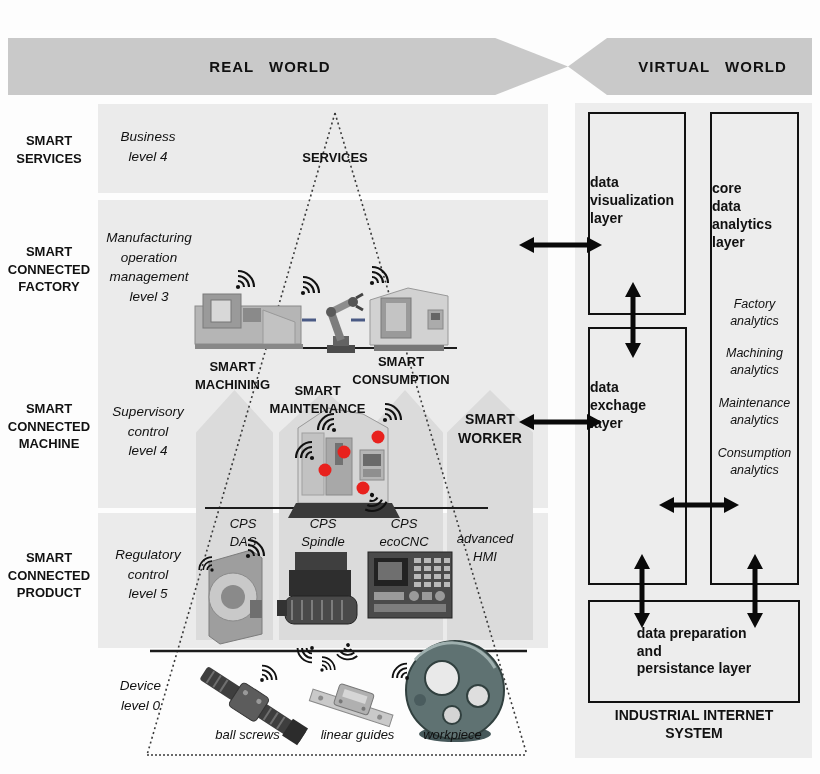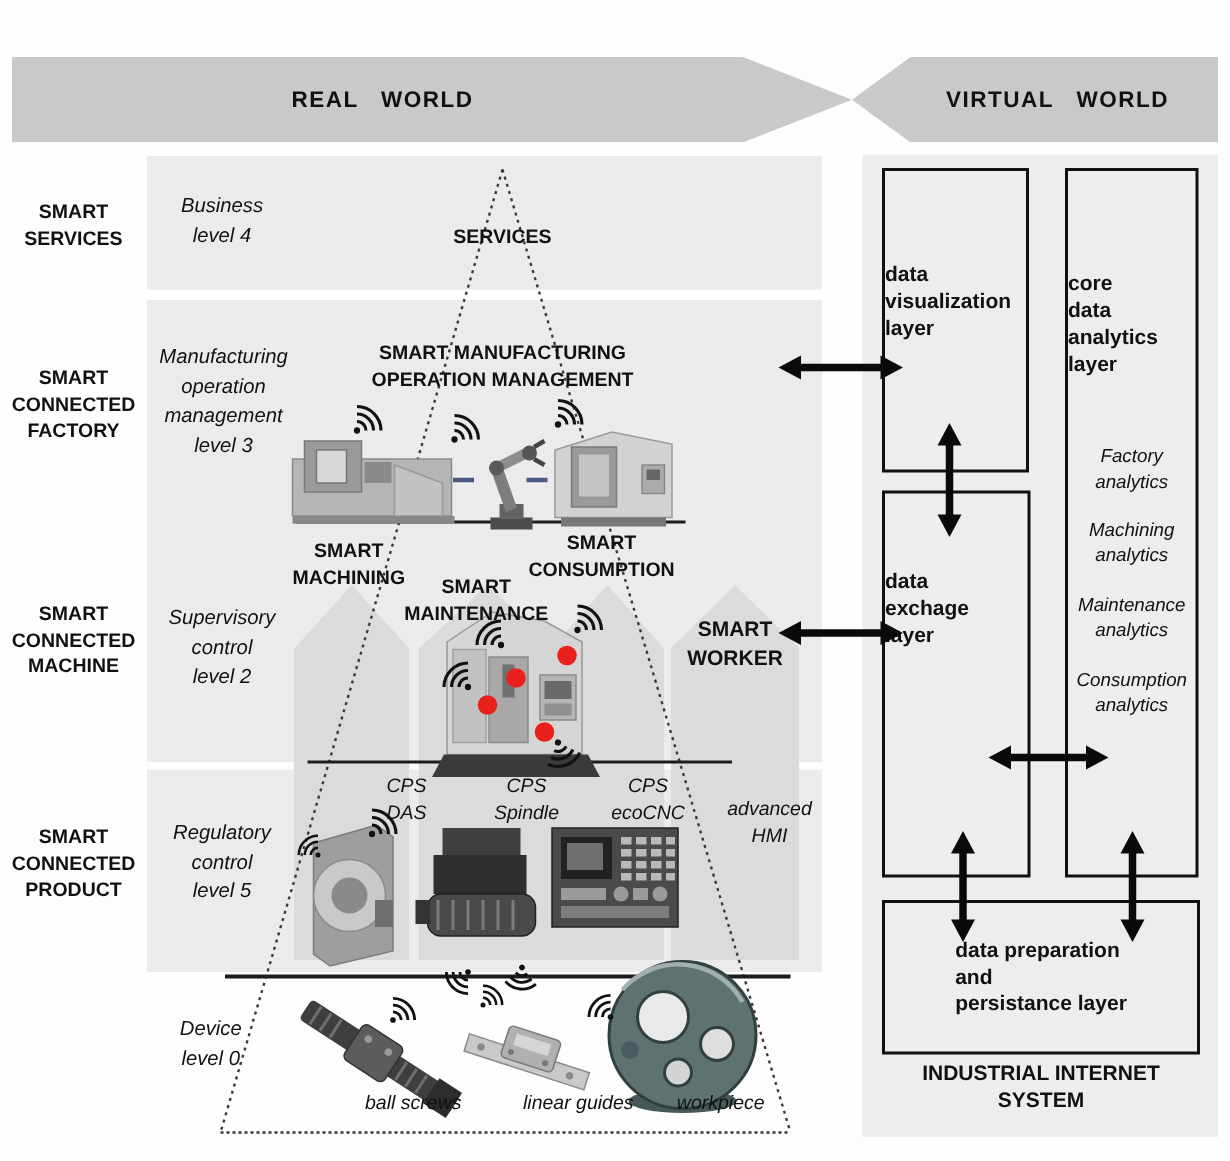--- a/index.html
+++ b/index.html
@@ -2,25 +2,25 @@
 <html><head>
 <meta charset="utf-8">
 <style>
   html,body{margin:0;padding:0;background:#fdfdfd;}
   #root{position:relative;width:820px;height:774px;overflow:hidden;background:#fdfdfd;
         font-family:"Liberation Sans","DejaVu Sans",sans-serif;color:#111;}
   .abs{position:absolute;}
   .band{background:#ebebeb;}
   .house{background:#dbdbdb;clip-path:polygon(50% 0,100% 17%,100% 100%,0 100%,0 17%);}
   .banner{background:#c9c9c9;display:flex;align-items:center;justify-content:center;}
-  .banner-text{font-weight:bold;font-size:15px;letter-spacing:1px;word-spacing:10px;}
+  .banner-text{font-weight:bold;font-size:15px;letter-spacing:1px;word-spacing:10px;padding-left:15px;}
   .side-label{font-weight:bold;font-size:13px;line-height:1.35;text-align:center;white-space:pre-line;}
   .level-label{font-style:italic;font-size:13.5px;line-height:1.45;text-align:center;white-space:pre-line;}
   .mid-bold{font-weight:bold;font-size:13px;line-height:1.38;text-align:center;white-space:pre-line;}
-  .mid-italic{font-style:italic;font-size:13px;line-height:1.4;text-align:center;white-space:pre-line;margin-left:28px;}
+  .mid-italic{font-style:italic;font-size:13px;line-height:1.4;text-align:center;white-space:pre-line;}
   .panel{background:#ededed;}
   .vbox{background:#ededed;border:2.5px solid #111;box-sizing:border-box;}
   .vbox-title{font-weight:bold;font-size:14px;line-height:1.28;text-align:left;white-space:pre-line;}
   .vbox-item{font-style:italic;font-size:12.5px;line-height:1.35;text-align:center;white-space:pre-line;}
   .iis-title{font-weight:bold;font-size:14px;line-height:1.3;text-align:center;white-space:pre-line;}
   svg.overlay{position:absolute;left:0;top:0;pointer-events:none;}
   .txt{z-index:5;}
 </style>
 </head>
 <body>
@@ -94,30 +94,28 @@
 PRODUCT</div>
 
   <div class="abs level-label txt" style="left:98px;top:127px;width:100px;">Business
 level 4</div>
   <div class="abs level-label txt" style="left:96px;top:228px;width:106px;">Manufacturing
 operation
 management
 level 3</div>
   <div class="abs level-label txt" style="left:98px;top:402px;width:100px;">Supervisory
 control
-level 2</div>
+level 4</div>
   <div class="abs level-label txt" style="left:98px;top:545px;width:100px;">Regulatory
 control
 level 5</div>
   <div class="abs level-label txt" style="left:98px;top:676px;width:85px;">Device
 level 0</div>
 
   <div class="abs mid-bold txt" style="left:285px;top:149px;width:100px;">SERVICES</div>
-  <div class="abs mid-bold txt" style="left:225px;top:226px;width:220px;">SMART MANUFACTURING
-OPERATION MANAGEMENT</div>
   <div class="abs mid-bold txt" style="left:185px;top:358px;width:95px;">SMART
 MACHINING</div>
   <div class="abs mid-bold txt" style="left:343px;top:353px;width:116px;">SMART
 CONSUMPTION</div>
   <div class="abs mid-bold txt" style="left:255px;top:382px;width:125px;">SMART
 MAINTENANCE</div>
   <div class="abs mid-bold txt" style="left:440px;top:410px;width:100px;font-size:14px;">SMART
 WORKER</div>
 
   <div class="abs mid-italic txt" style="left:210px;top:515px;width:66px;">CPS

